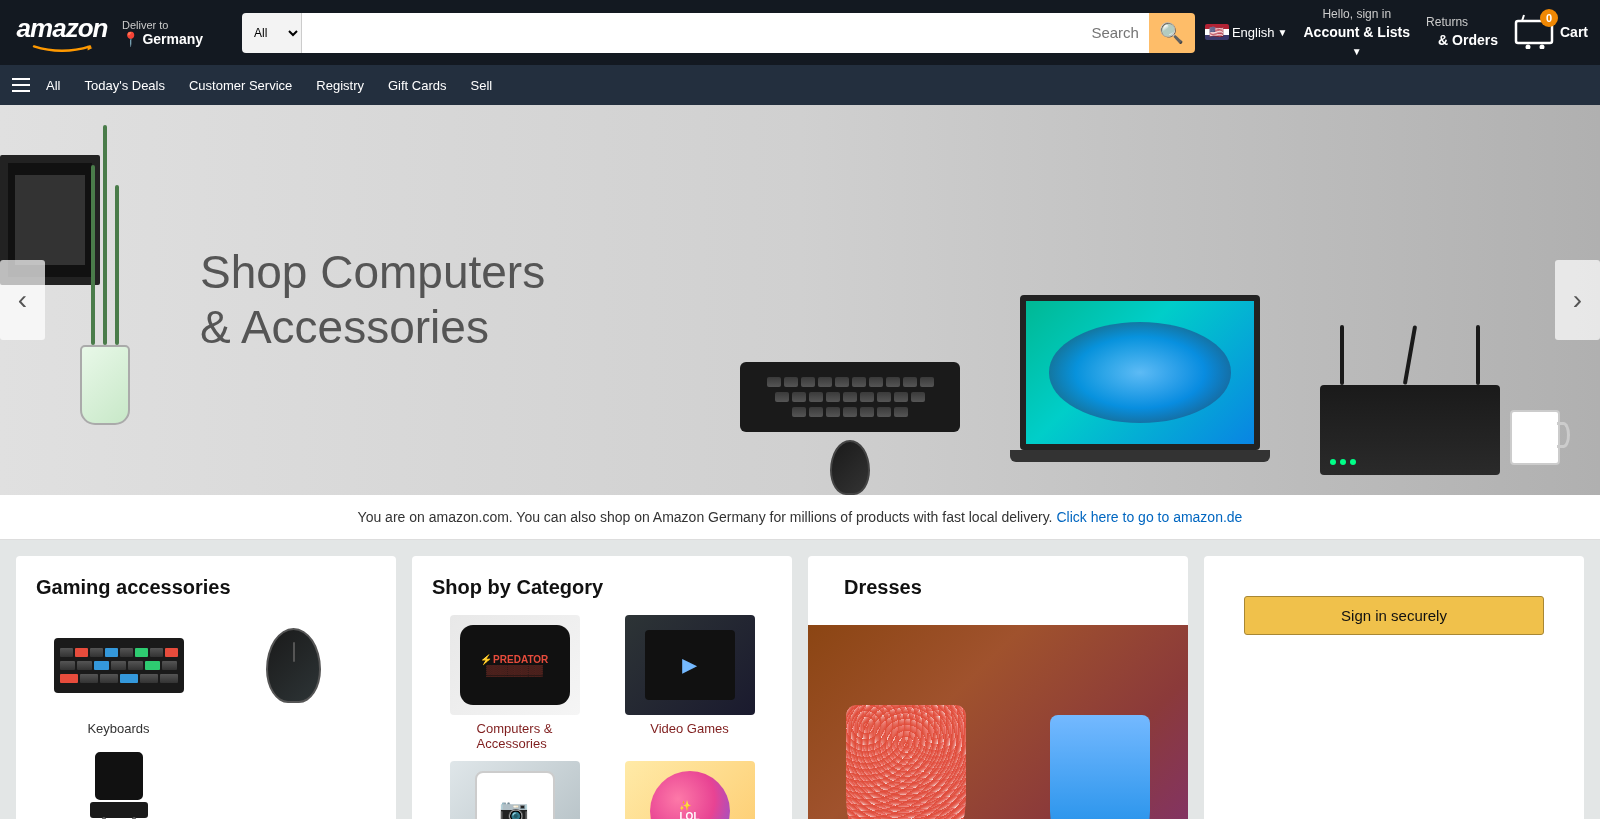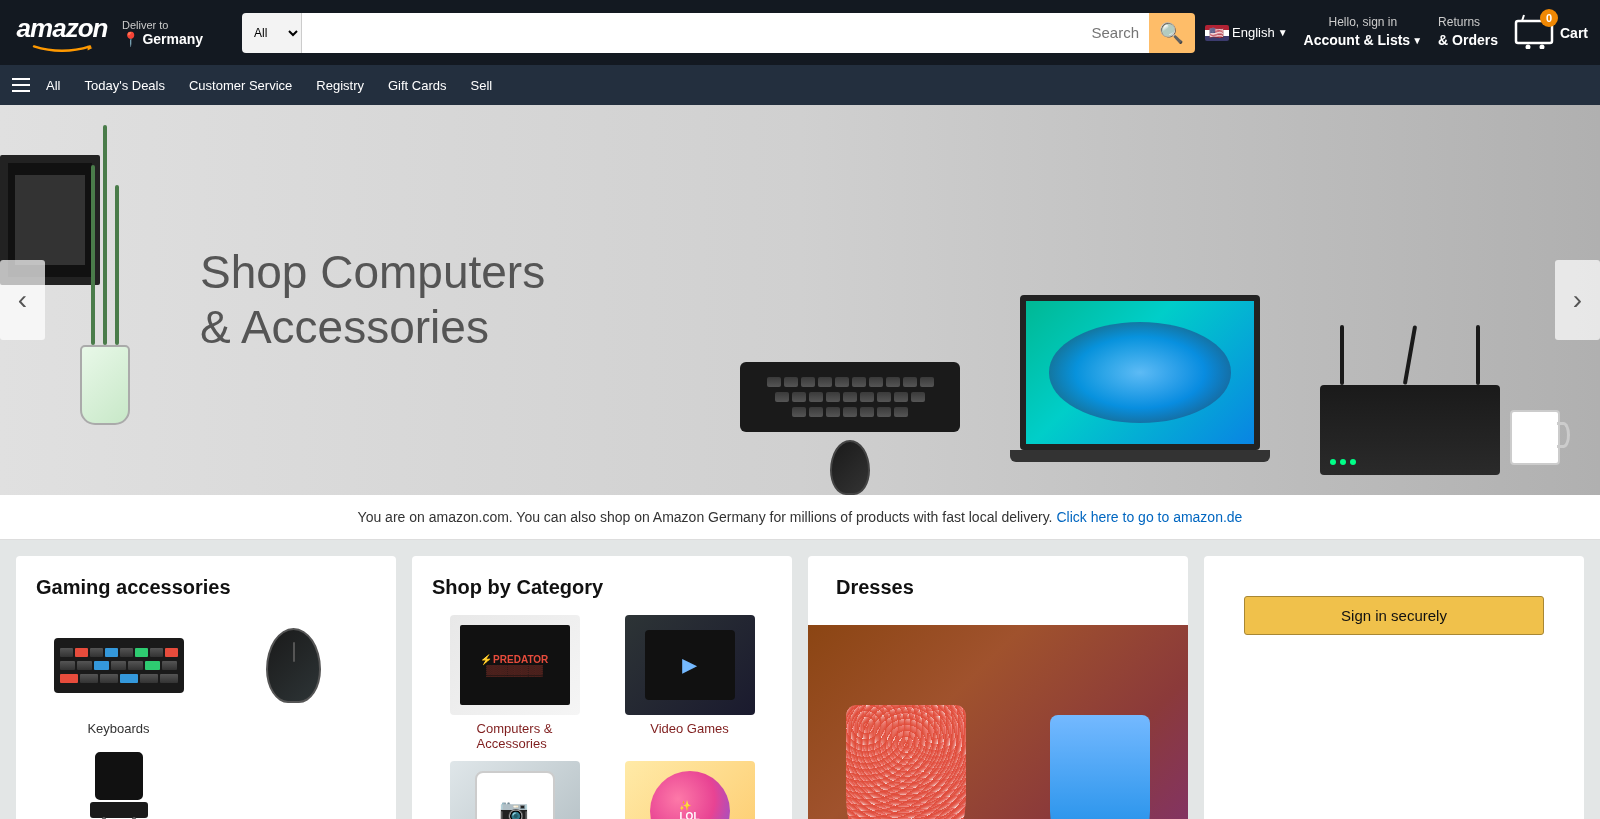--- a/index.html
+++ b/index.html
@@ -112,29 +112,29 @@
       font-size: 12px;
     }
     .account-area {
       color: white;
       cursor: pointer;
       font-size: 12px;
       line-height: 1.4;
       text-align: center;
     }
     .account-area .small { color: #ccc; }
-    .account-area .big { font-weight: bold; font-size: 14px; display: flex; align-items: center; gap: 2px; }
+    .account-area .big { font-weight: bold; font-size: 14px; display: flex; align-items: center; gap: 2px; flex-direction: column; }
     .returns-area {
       color: white;
       cursor: pointer;
       font-size: 12px;
       line-height: 1.4;
     }
     .returns-area .small { color: #ccc; }
-    .returns-area .big { font-weight: bold; font-size: 14px; }
+    .returns-area .big { font-weight: bold; font-size: 14px; margin-left: 12px; }
     .cart-area {
       display: flex;
       align-items: center;
       gap: 6px;
       color: white;
       cursor: pointer;
     }
     .cart-icon-wrap {
       position: relative;
     }
@@ -471,21 +471,21 @@
       justify-content: center;
     }
     .cat-img-computers {
       background: linear-gradient(135deg, #e8e8e8 0%, #f5f5f5 100%);
       position: relative;
     }
     .predator-laptop {
       width: 110px;
       height: 80px;
       background: #111;
-      border-radius: 2px;
+      border-radius: 13px;
       display: flex;
       align-items: center;
       justify-content: center;
       position: relative;
     }
     .predator-logo {
       color: #e74c3c;
       font-size: 10px;
       font-weight: bold;
       text-align: center;
@@ -542,21 +542,21 @@
       color: #7f1d1d;
       text-align: left;
     }
 
     
     .dress-card {
       padding: 0;
       overflow: hidden;
     }
     .dress-card .card-title {
-      padding: 20px 28px 10px;
+      padding: 20px 36px 10px;
     }
     .dress-hero {
       width: 100%;
       height: 340px;
       background: linear-gradient(135deg, #8B4513 0%, #A0522D 30%, #8B3A3A 60%, #7B2D8B 100%);
       display: flex;
       align-items: center;
       justify-content: center;
       overflow: hidden;
       position: relative;

